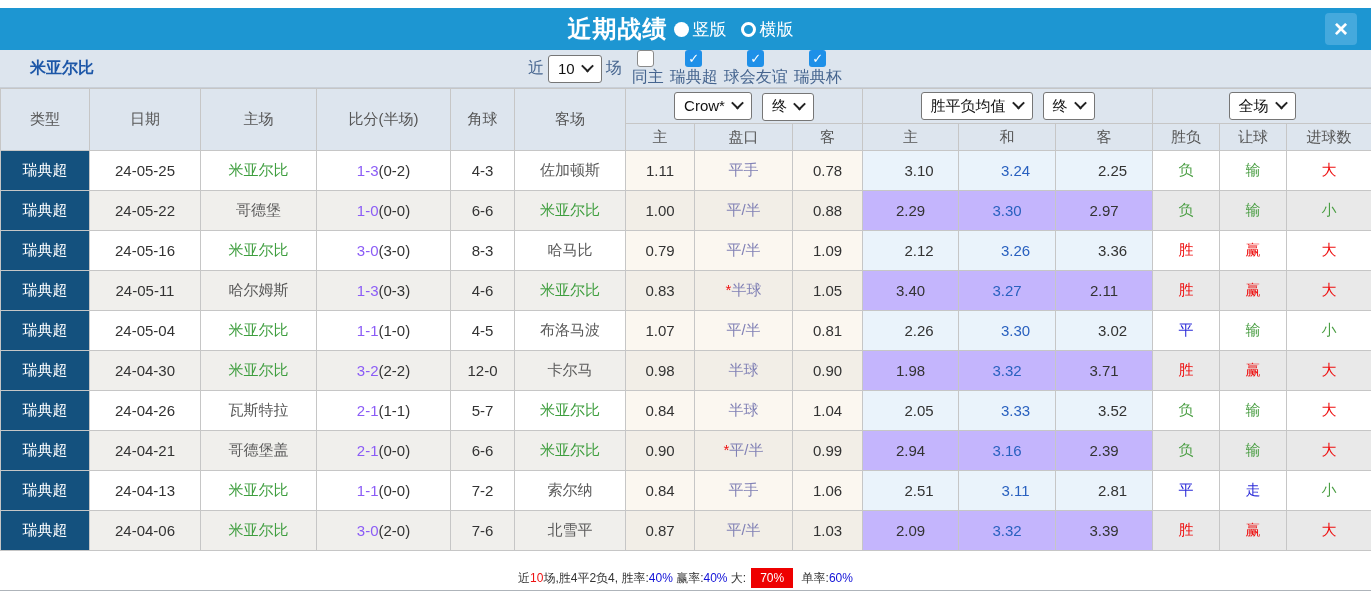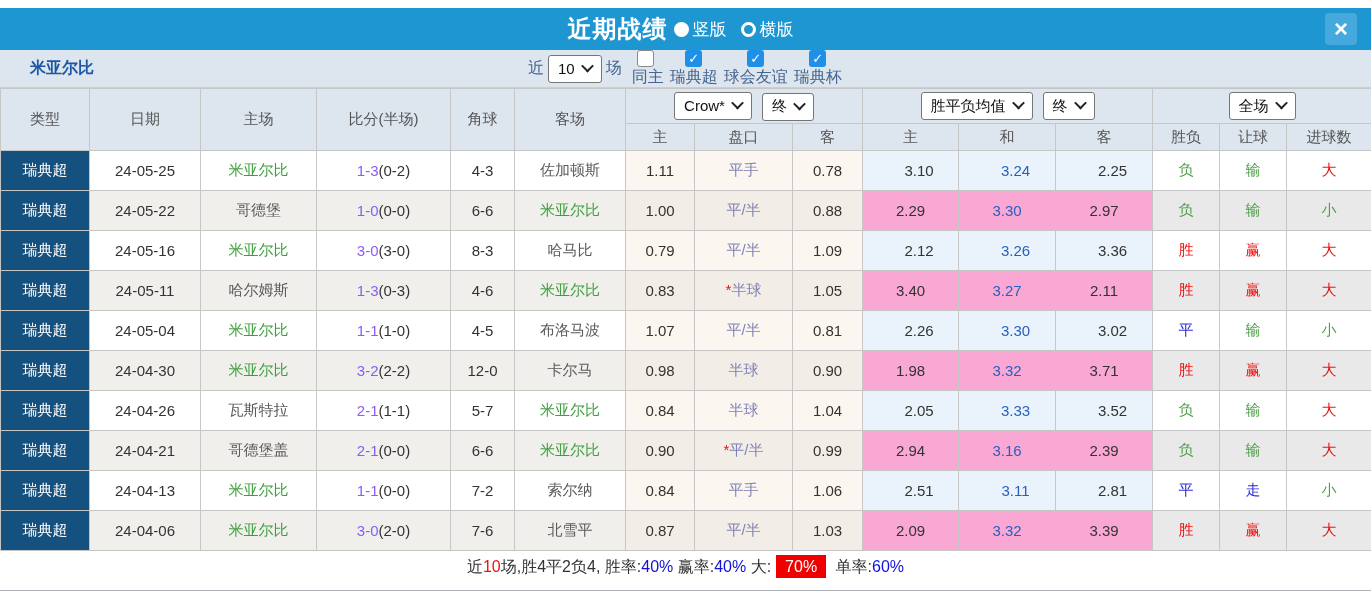--- a/index.html
+++ b/index.html
@@ -61,34 +61,34 @@
   thead tr.subrow th{height:24px;}
   .dd-cell .select{margin:0 5px;}
   tbody tr{height:40px;}
   tbody td{font-size:15px;color:#333;}
   tr.odd td{background:#ffffff;}
   tr.even td{background:#f0efec;}
   td.league{background:#14517e !important;color:#ffffff;font-size:15px;}
   tr.odd td.odds{background:#fbf7f0;}
   tr.even td.odds{background:#f2eee7;}
   tr.odd td.avg{background:#eaf3fb;padding-left:18px;}
-  tr.even td.avg{background:#f9a8d4;}
+  tr.even td.avg{background:#c4b5fd;}
   tr.odd td.res{background:#ffffff;}
   tr.even td.res{background:#e9e9e9;}
   .team-cell{color:#5a5a5a;}
   .team-cell.hl{color:#3f9e3f;}
   .score-main{color:#8b5cf6;}
   td.handicap{color:#8181b5;}
   .star{color:#ee1111;}
   td.avg.draw{color:#2960bf;}
   .c-red{color:#ee1111;}
   .c-green{color:#4a9e43;}
   .c-blue{color:#2a2ad8;}
   
-  .summary{text-align:center;font-size:16px;color:#333;padding-top:6px;}
+  .summary{text-align:center;font-size:12px;color:#333;padding-top:19px;}
   .s-dark{color:#333;}
   .s-red{color:#ee1111;}
   .s-blue{color:#1111d8;}
   .s-badge{background:#ee0000;color:#fff;padding:3px 9px;margin:0 5px;}
   .bottom-line{position:absolute;left:0;right:0;bottom:5px;border-top:1px solid #aeb4ba;}
 </style>
 </head>
 <body>
 
 <div class="topstrip"></div>

